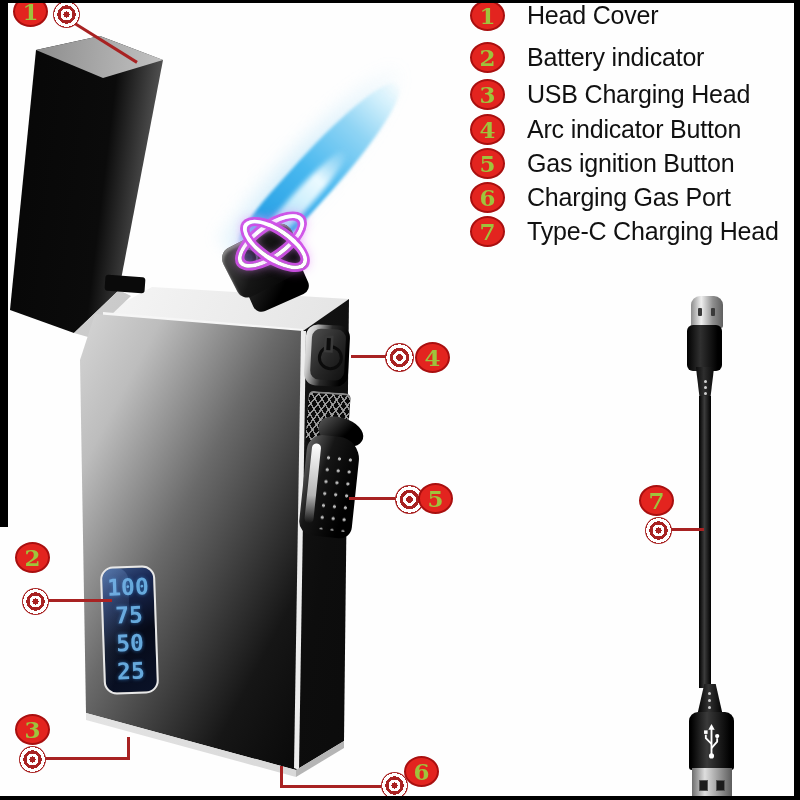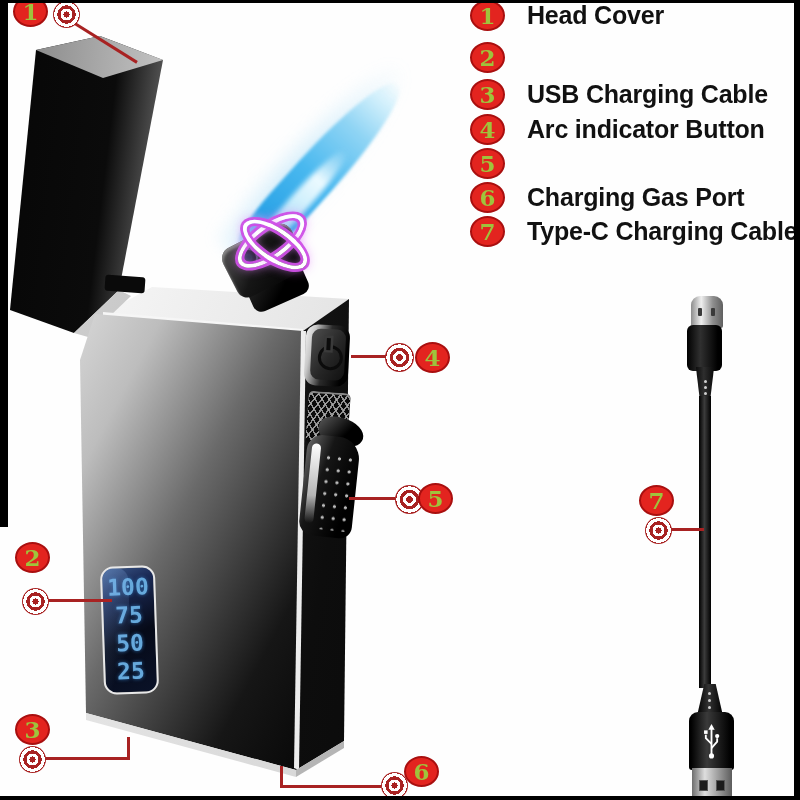--- a/index.html
+++ b/index.html
@@ -9,21 +9,21 @@
 
   
   .frame{background:#000;z-index:60;}
 
   
   #legend{left:470px;top:0;width:330px;height:260px;z-index:45;}
   .legend-row{position:absolute;left:0;display:flex;align-items:center;height:34px;}
   .badge{width:35px;height:31px;border-radius:50%;background:#e3241f;border:2px solid #a90f0f;
          display:flex;align-items:center;justify-content:center;color:#9fc33c;
          font:bold 23px "DejaVu Serif",serif;box-sizing:border-box;flex:0 0 auto;}
-  .legend-label{margin-left:22px;font-size:25px;font-weight:700;color:#111;white-space:nowrap;
+  .legend-label{margin-left:22px;font-size:25px;font-weight:400;color:#111;white-space:nowrap;
                 letter-spacing:-0.2px;}
 
   
   .c-badge{position:absolute;width:35px;height:31px;border-radius:50%;background:#e3241f;
            border:2px solid #a90f0f;display:flex;align-items:center;justify-content:center;
            color:#9fc33c;font:bold 23px "DejaVu Serif",serif;box-sizing:border-box;z-index:44;}
   .bullseye{position:absolute;width:27px;height:27px;border-radius:50%;z-index:44;
     background:radial-gradient(circle,#a82222 0 16%,#fff 16% 31%,#a82222 31% 48%,#fff 48% 64%,#a82222 64% 82%,rgba(0,0,0,0) 82%);}
   .line{position:absolute;background:#a82222;z-index:42;}
 
@@ -241,49 +241,51 @@
     <div class="legend-row" style="top:-2px;">
       <div class="badge">
           <span>1</span>
         </div>
       <span class="legend-label">Head Cover</span>
     </div>
     <div class="legend-row" style="top:40px;">
       <div class="badge">
           <span>2</span>
         </div>
+      <span class="legend-label">Battery indicator</span>
     </div>
     <div class="legend-row" style="top:77px;">
       <div class="badge">
           <span>3</span>
         </div>
-      <span class="legend-label">USB Charging Cable</span>
+      <span class="legend-label">USB Charging Head</span>
     </div>
     <div class="legend-row" style="top:112px;">
       <div class="badge">
           <span>4</span>
         </div>
       <span class="legend-label">Arc indicator Button</span>
     </div>
     <div class="legend-row" style="top:146px;">
       <div class="badge">
           <span>5</span>
         </div>
+      <span class="legend-label">Gas ignition Button</span>
     </div>
     <div class="legend-row" style="top:180px;">
       <div class="badge">
           <span>6</span>
         </div>
       <span class="legend-label">Charging Gas Port</span>
     </div>
     <div class="legend-row" style="top:214px;">
       <div class="badge">
           <span>7</span>
         </div>
-      <span class="legend-label">Type-C Charging Cable</span>
+      <span class="legend-label">Type-C Charging Head</span>
     </div>
   </div>
 
   <div class="abs frame" style="left:0;top:0;width:800px;height:3px;"></div>
   <div class="abs frame" style="left:0;top:0;width:8px;height:527px;"></div>
   <div class="abs frame" style="left:794px;top:0;width:6px;height:800px;"></div>
   <div class="abs frame" style="left:0;top:796px;width:800px;height:4px;"></div>
 
 </div>
 

